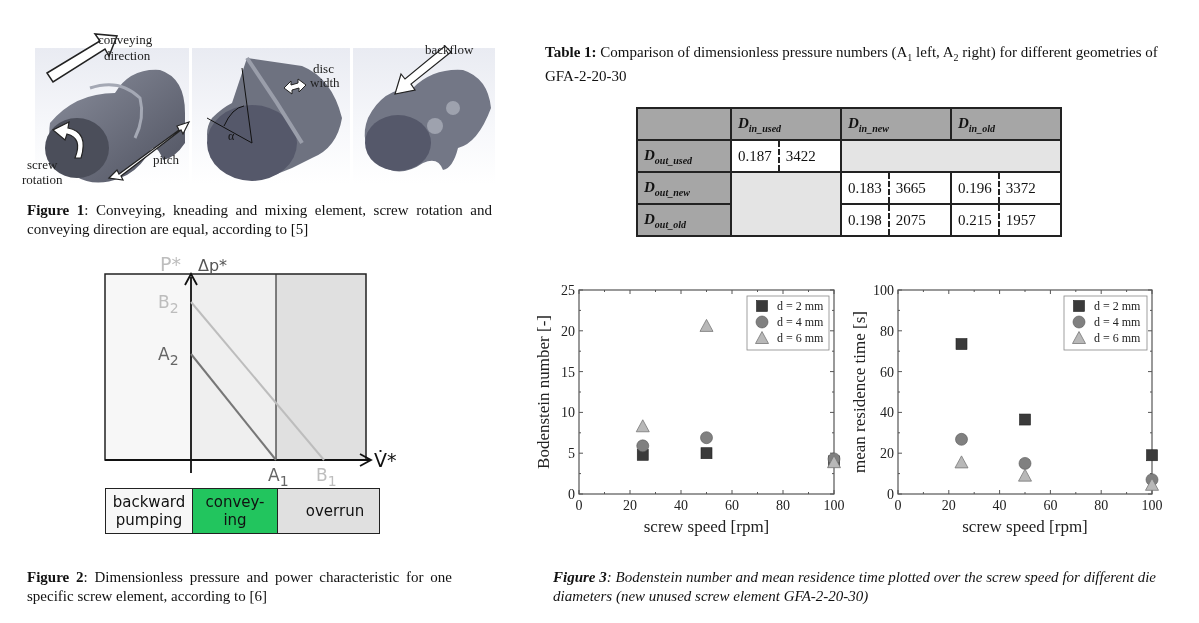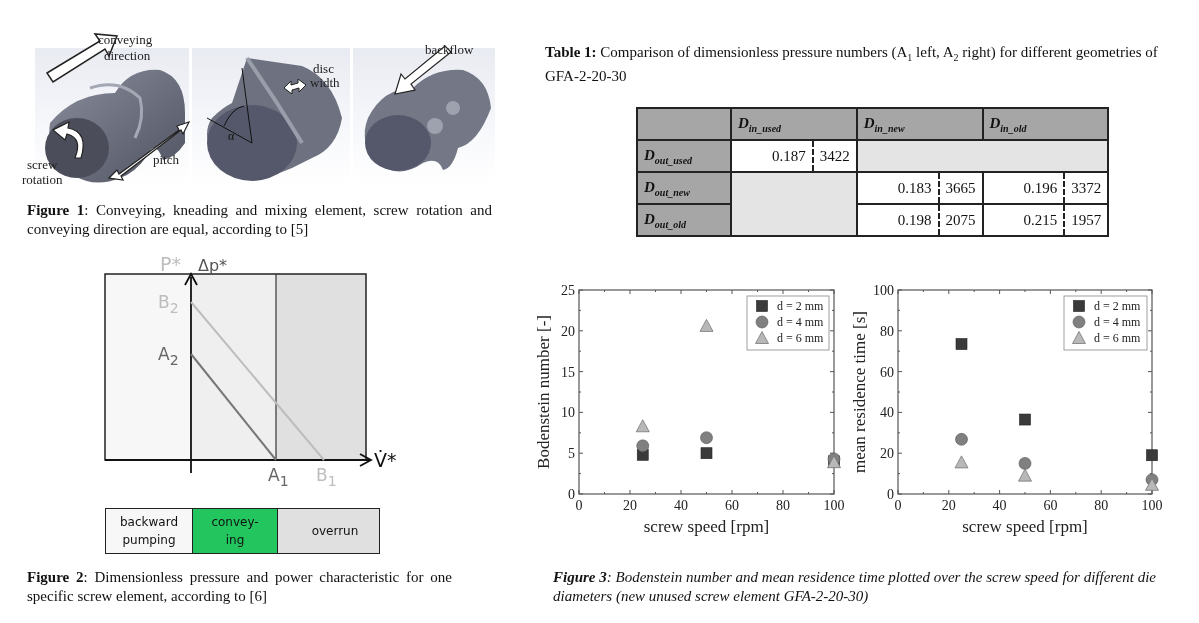--- a/index.html
+++ b/index.html
@@ -7,30 +7,30 @@
          font-family:"Liberation Serif", serif; color:#111; }
   .abs { position:absolute; }
   .caption { font-size:15px; line-height:19px; text-align:justify; }
   .caption b { font-weight:bold; }
 
   
   .fig1-panel { position:absolute; background:linear-gradient(#e9ebf2,#f7f8fb 60%,#ffffff); }
   .fig1-label { position:absolute; font-size:13px; line-height:14px; text-align:center; color:#222; }
 
   
-  .regions { position:absolute; left:105px; top:508px; border-collapse:collapse; font-family:"DejaVu Sans", sans-serif; font-size:12px; line-height:18px; }
+  .regions { position:absolute; left:105px; top:488px; border-collapse:collapse; font-family:"DejaVu Sans", sans-serif; font-size:15px; line-height:18px; }
   .regions td { border:1.5px solid #222; text-align:center; padding:2px 3px; height:40px; }
 
   
   .t1 { position:absolute; left:636px; top:107px; border-collapse:collapse; font-size:15px; }
   .t1 td { border:2px solid #222; height:30px; padding:0 6px; }
   .t1 .hdr { background:#a6a6a6; font-weight:bold;font-style:italic; }
   .t1 .empty { background:#e4e4e4; }
   .t1 .val { background:#fff; }
-  .pair { display:flex; align-items:center;margin-left:34px; }
+  .pair { display:flex; align-items:center; }
   .pair span { display:inline-block; }
   .pair .sep { width:0; height:30px; border-left:2px dashed #222; margin:0 6px; }
   sub { font-size:10px; }
 </style>
 </head>
 <body>
 
 <div>
 
   <div class="fig1-panel" style="left:35px;top:48px;width:154px;height:136px;">

